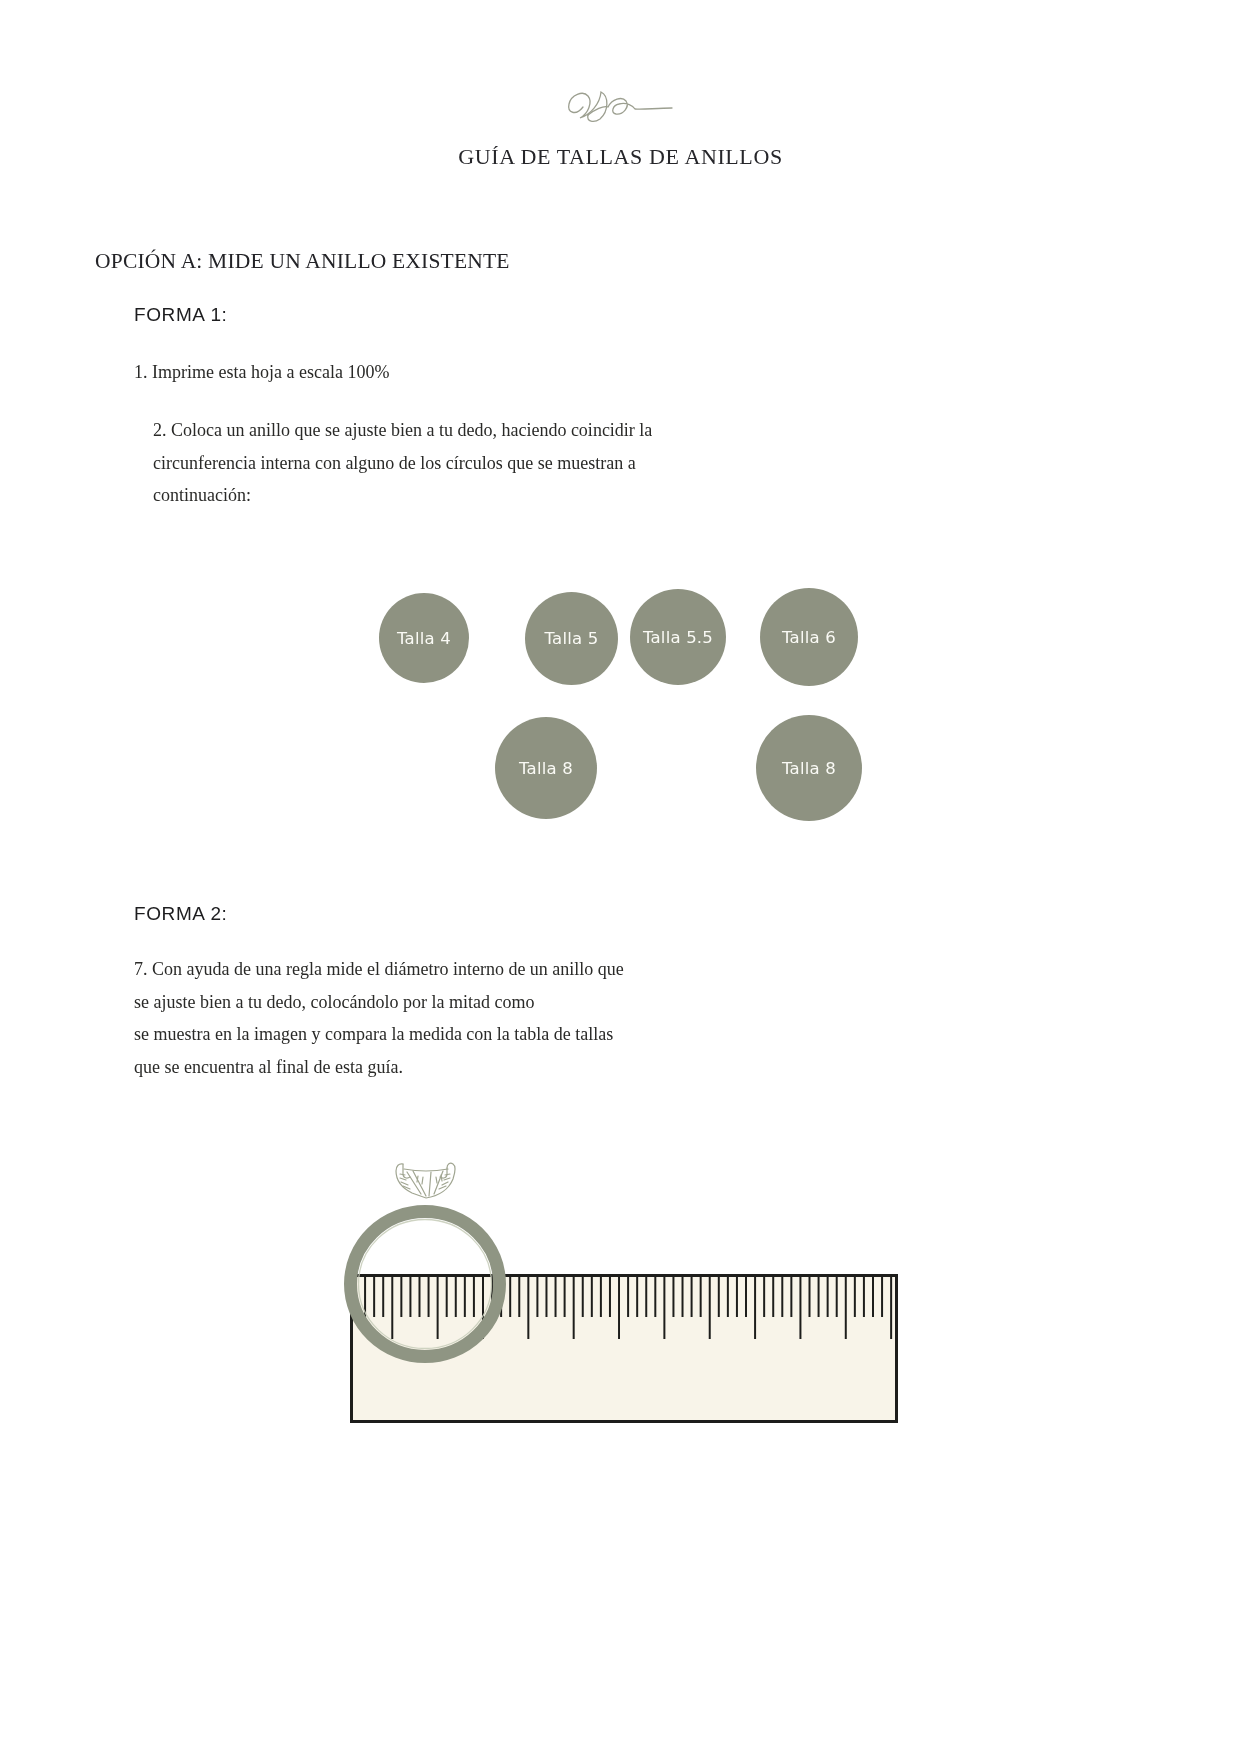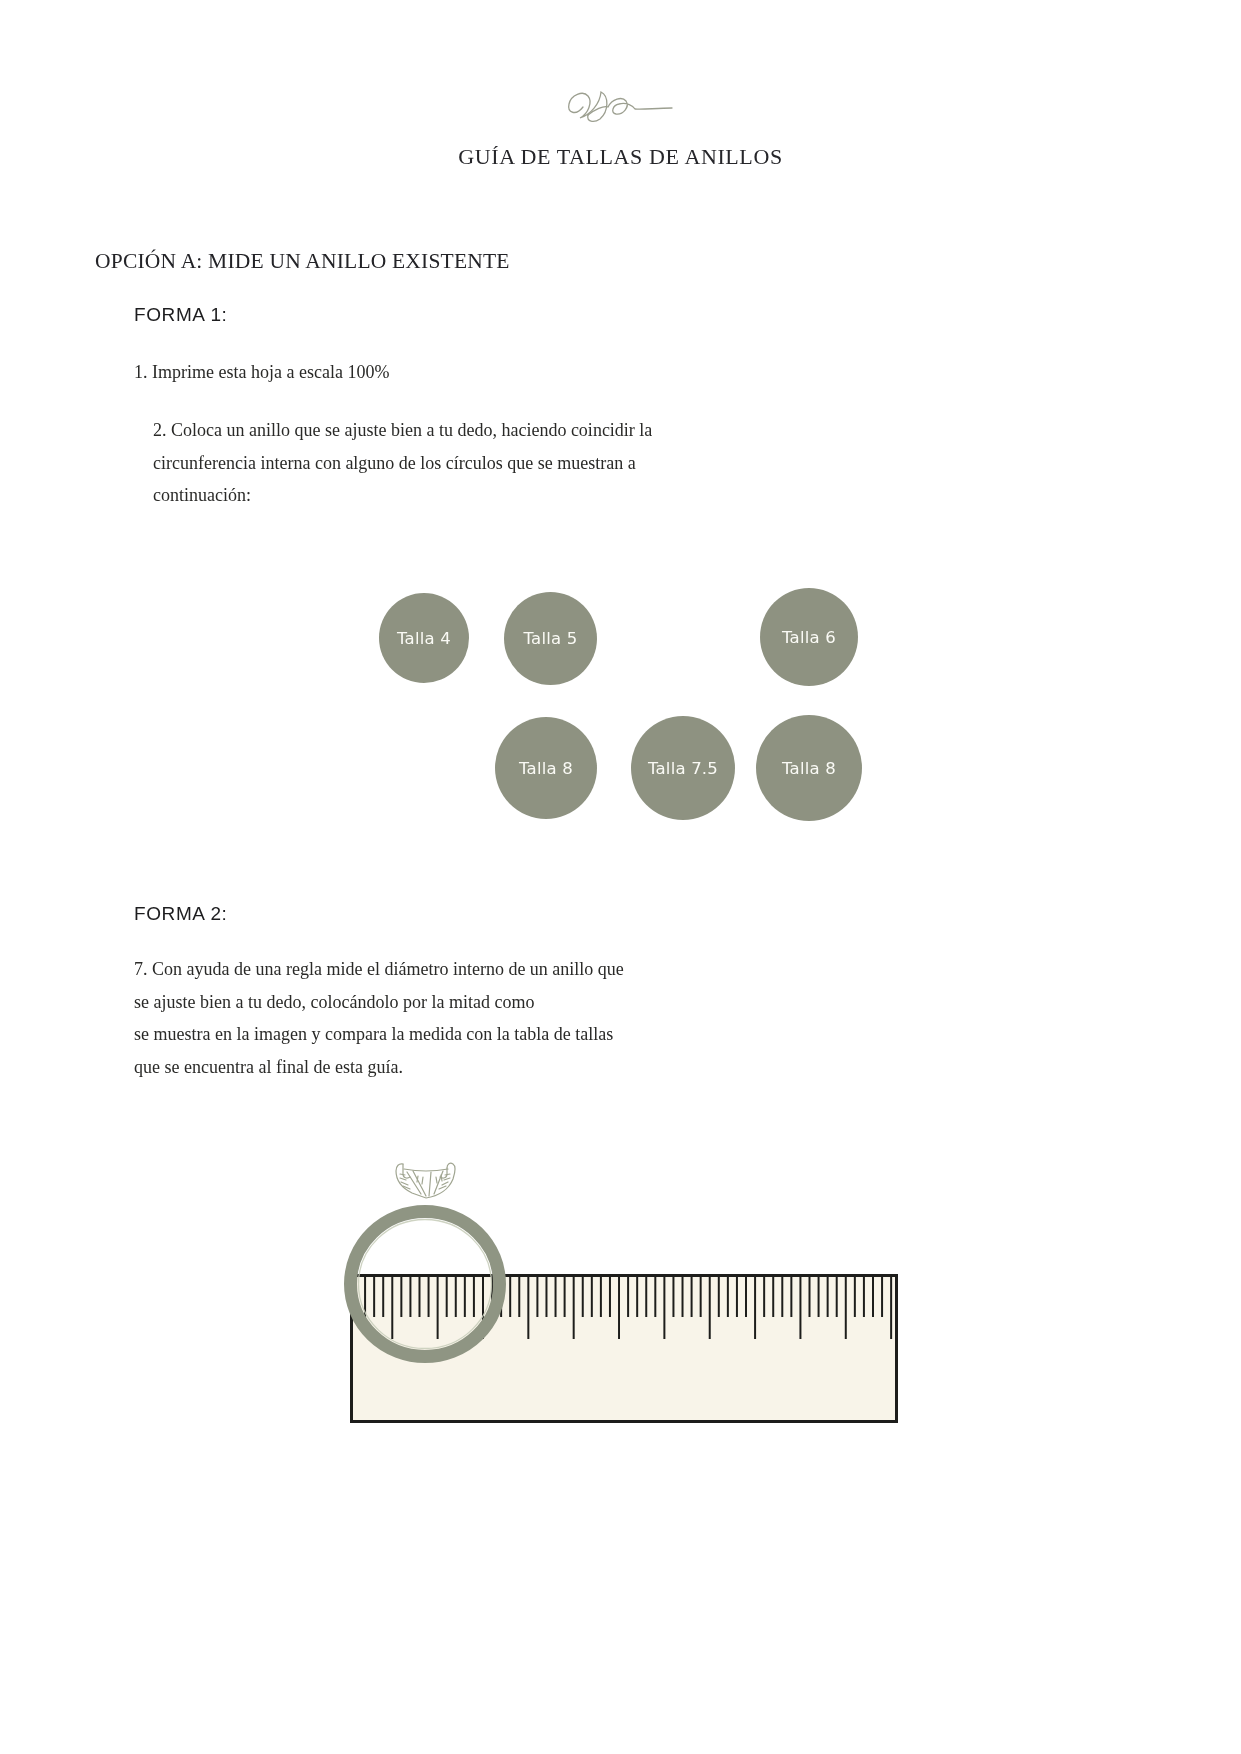--- a/index.html
+++ b/index.html
@@ -44,21 +44,21 @@
   .step-f2{top:953px;}
   .size-circle{
     position:absolute;
     border-radius:50%;
     display:flex;align-items:center;justify-content:center;
     font-family:"DejaVu Sans", sans-serif;
     font-size:16.5px;letter-spacing:0.2px;
     color:#fafaf5;
   }
   .c1{left:379px;top:593px;width:90px;height:90px;}
-  .c2{left:504px;top:592px;width:93px;height:93px;}
+  .c2{left:525px;top:592px;width:93px;height:93px;}
   .c3{left:630px;top:589px;width:96px;height:96px;}
   .c4{left:760px;top:588px;width:98px;height:98px;}
   .c5{left:361px;top:718px;width:100px;height:100px;}
   .c6{left:495px;top:717px;width:102px;height:102px;}
   .c7{left:631px;top:716px;width:104px;height:104px;}
   .c8{left:756px;top:715px;width:106px;height:106px;text-align:right;}
   .illustration{position:absolute;left:300px;top:1130px;width:640px;height:310px;}
 </style>
 </head>
 <body>
@@ -95,28 +95,28 @@
   <div class="body-text step-2">2. Coloca un anillo que se ajuste bien a tu dedo, haciendo coincidir la
 circunferencia interna con alguno de los círculos que se muestran a
 continuación:</div>
 
   <div class="size-circle c1" style="background: rgb(142, 146, 129);">
       <span>Talla 4</span>
     </div>
   <div class="size-circle c2" style="background: rgb(142, 146, 129);">
       <span>Talla 5</span>
     </div>
+  <div class="size-circle c3" style="background: rgb(142, 146, 129);">
+      <span>Talla 5.5</span>
+    </div>
   <div class="size-circle c4" style="background: rgb(142, 146, 129);">
       <span>Talla 6</span>
     </div>
   <div class="size-circle c6" style="background: rgb(142, 146, 129);">
       <span>Talla 8</span>
-    </div>
-  <div class="size-circle c7" style="background: rgb(142, 146, 129);">
-      <span>Talla 7.5</span>
     </div>
   <div class="size-circle c8" style="background: rgb(142, 146, 129);">
       <span>Talla 8</span>
     </div>
 
   <div class="forma-heading forma-2">FORMA 2:</div>
 
   <div class="body-text step-f2">7. Con ayuda de una regla mide el diámetro interno de un anillo que
 se ajuste bien a tu dedo, colocándolo por la mitad como
 se muestra en la imagen y compara la medida con la tabla de tallas

